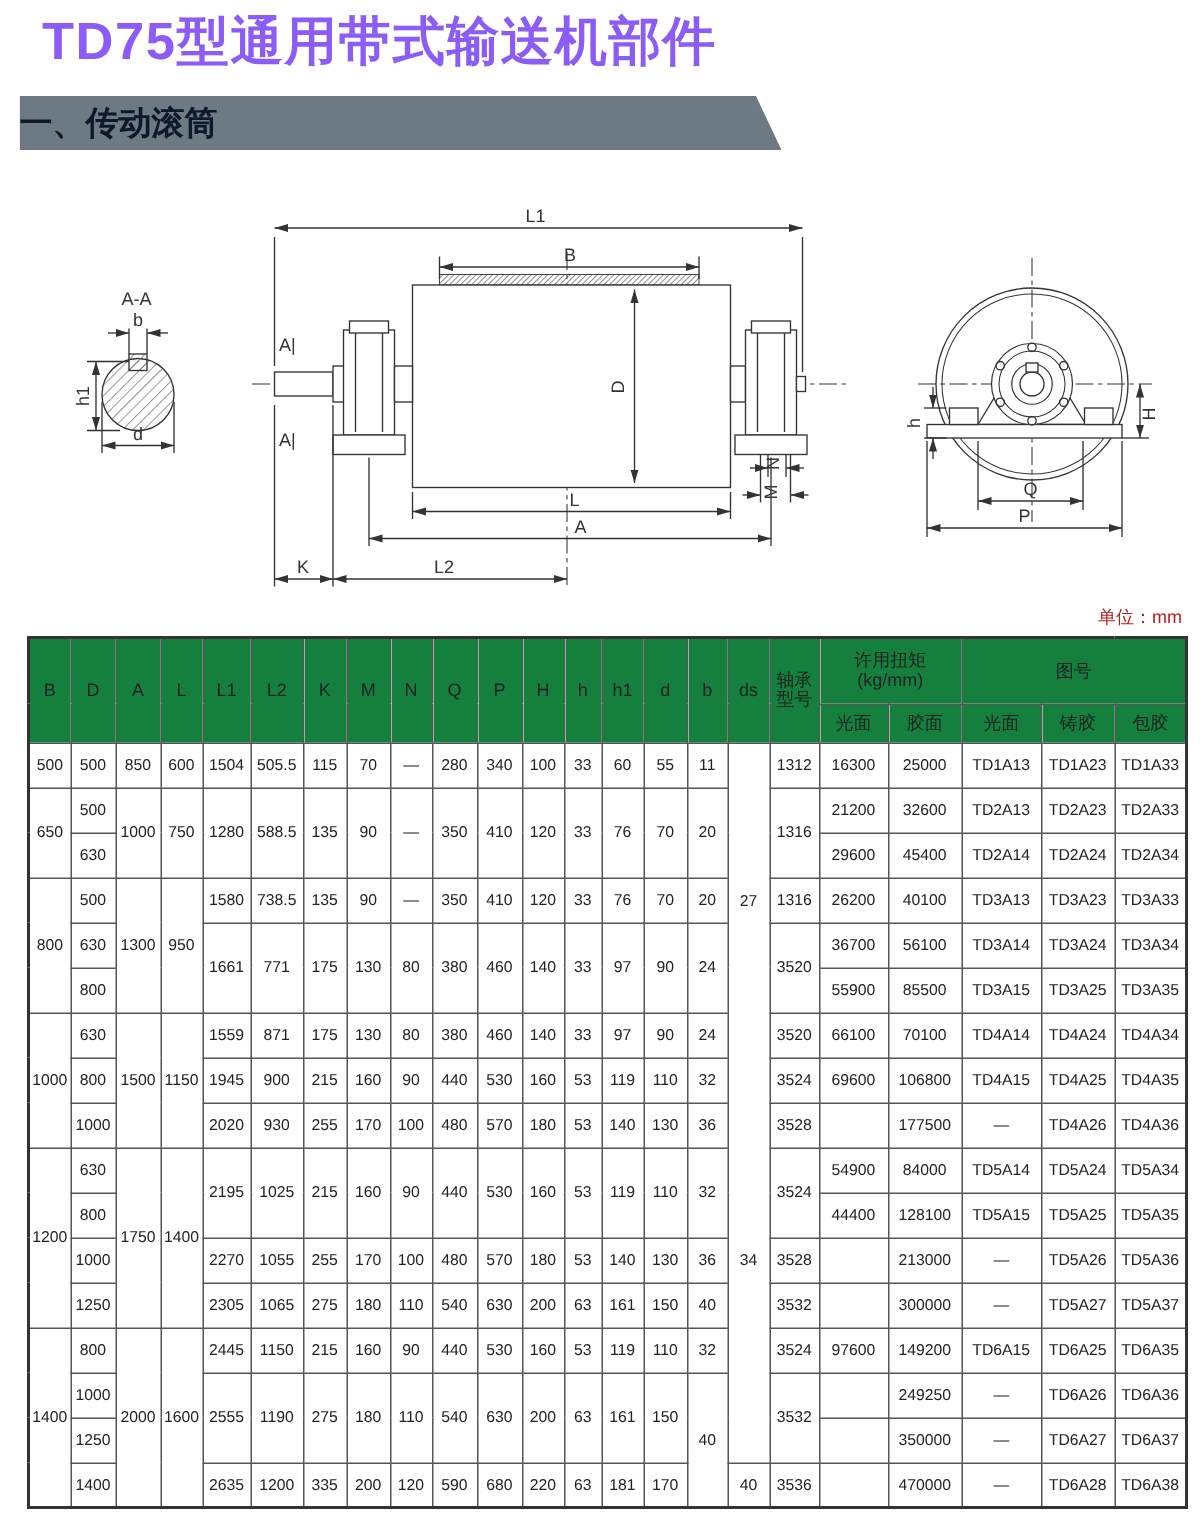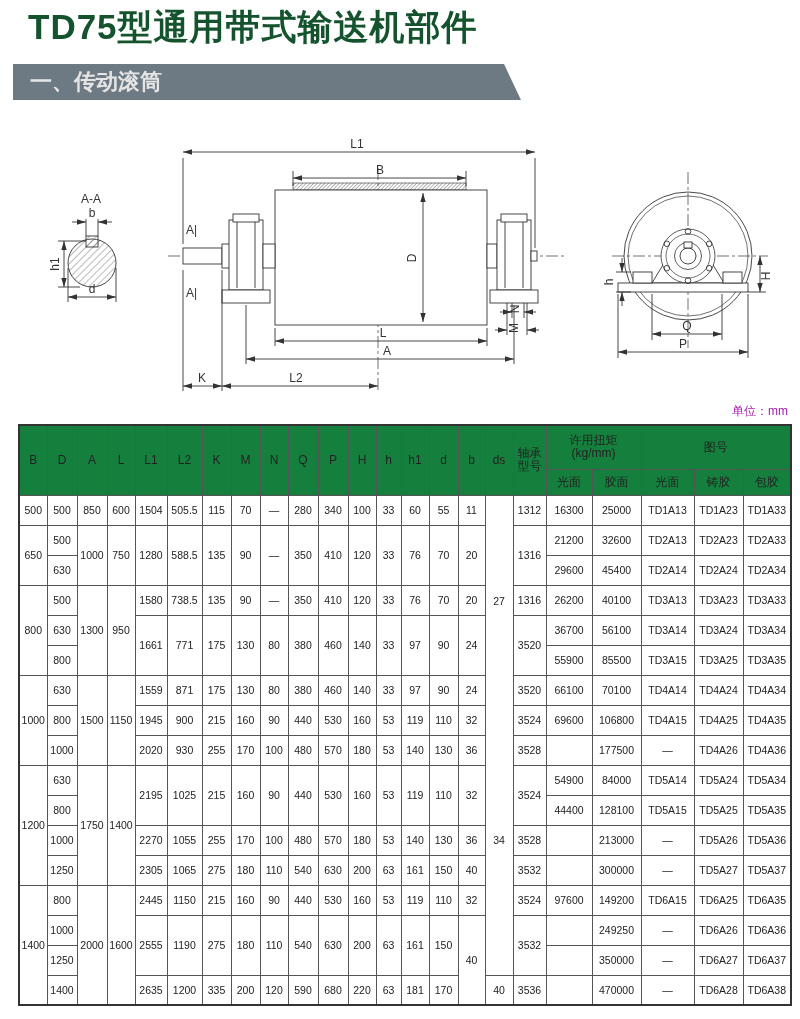--- a/index.html
+++ b/index.html
@@ -1,24 +1,24 @@
 <!DOCTYPE html>
 <html><head>
 <meta charset="utf-8">
 <style>
   html,body{margin:0;padding:0}
   body{width:800px;height:1019px;position:relative;background:#fff;overflow:hidden;
        font-family:"Liberation Sans","DejaVu Sans",sans-serif;color:#222}
-  .title{position:absolute;left:28px;top:4px;font-size:35px;font-weight:bold;color:#14532d;letter-spacing:1px;white-space:nowrap}
-  .banner{position:absolute;left:13px;top:64px;width:508px;height:36px;background:#6d7a83;color:#e5e5e5;
-          font-size:22px;font-weight:bold;line-height:36px;padding-left:17px;box-sizing:border-box;
+  .title{position:absolute;left:28px;top:4px;font-size:35px;font-weight:bold;color:#8b5cf6;letter-spacing:1px;white-space:nowrap}
+  .banner{position:absolute;left:13px;top:64px;width:508px;height:36px;background:#6d7a83;color:#0f172a;
+          font-size:22px;font-weight:bold;line-height:36px;box-sizing:border-box;
           clip-path:polygon(0 0,calc(100% - 17px) 0,100% 100%,0 100%)}
   svg.drawing{position:absolute;left:0;top:105px}
   svg.drawing text{font-family:"Liberation Sans","DejaVu Sans",sans-serif;font-size:12px;fill:#333}
-  .unit{position:absolute;right:12px;top:403px;font-size:12px;color:#a21caf}
+  .unit{position:absolute;right:12px;top:403px;font-size:12px;color:#b91c1c}
   table.spec{position:absolute;left:18px;top:424px;width:772px;border-collapse:collapse;table-layout:fixed;
              font-size:10.5px;color:#222;border:2px solid #333}
   .spec th,.spec td{border:1px solid #555;text-align:center;vertical-align:middle;padding:0;font-weight:normal;overflow:hidden}
   .spec thead th{background:#15803d;font-size:12px}
   .spec thead tr.h1{height:44px}
   .spec thead tr.h2{height:26px}
   .spec tbody tr{height:30px}
   .twoline div{line-height:13px}
   td.ds-cell{position:relative}
   td.ds-cell span{position:absolute;left:0;width:100%;transform:translateY(-50%)}

